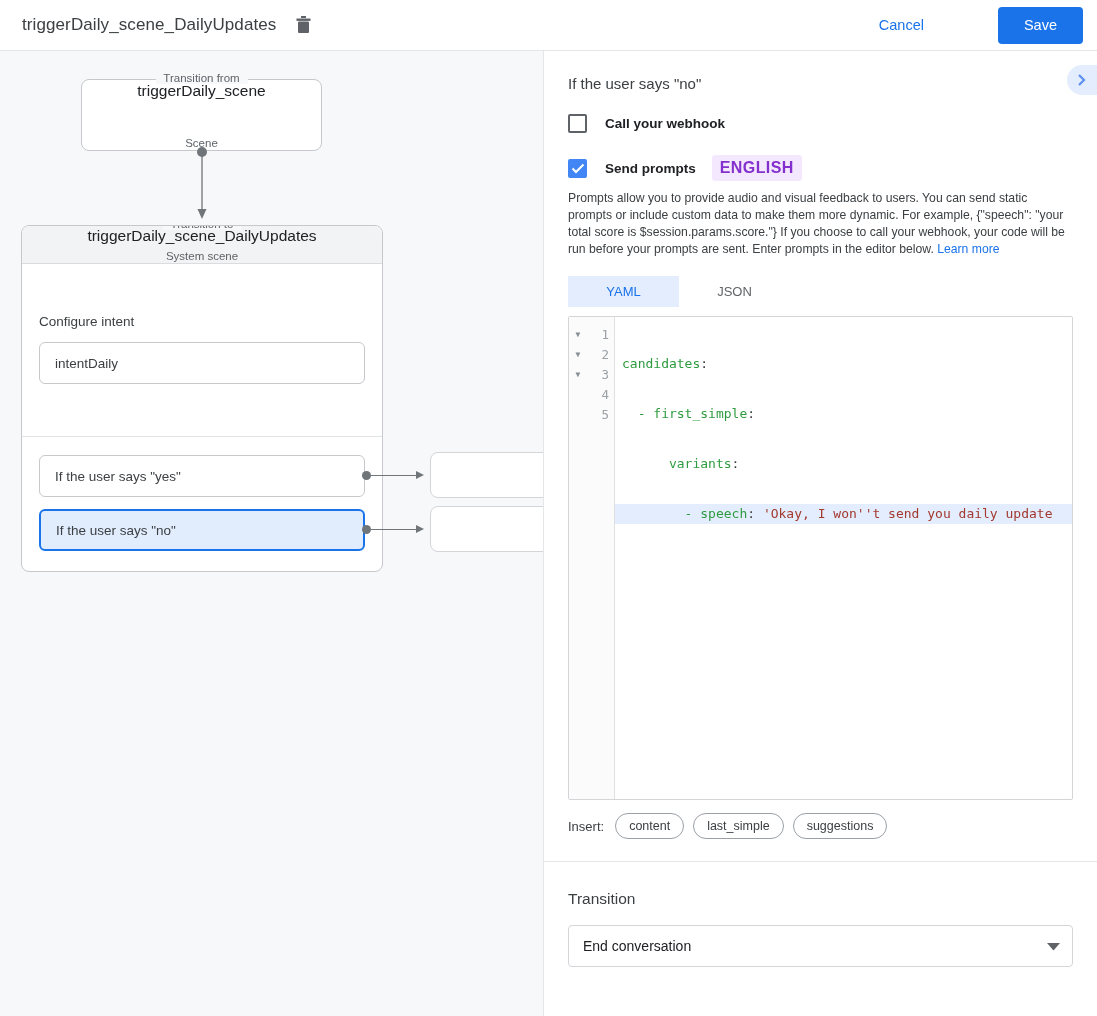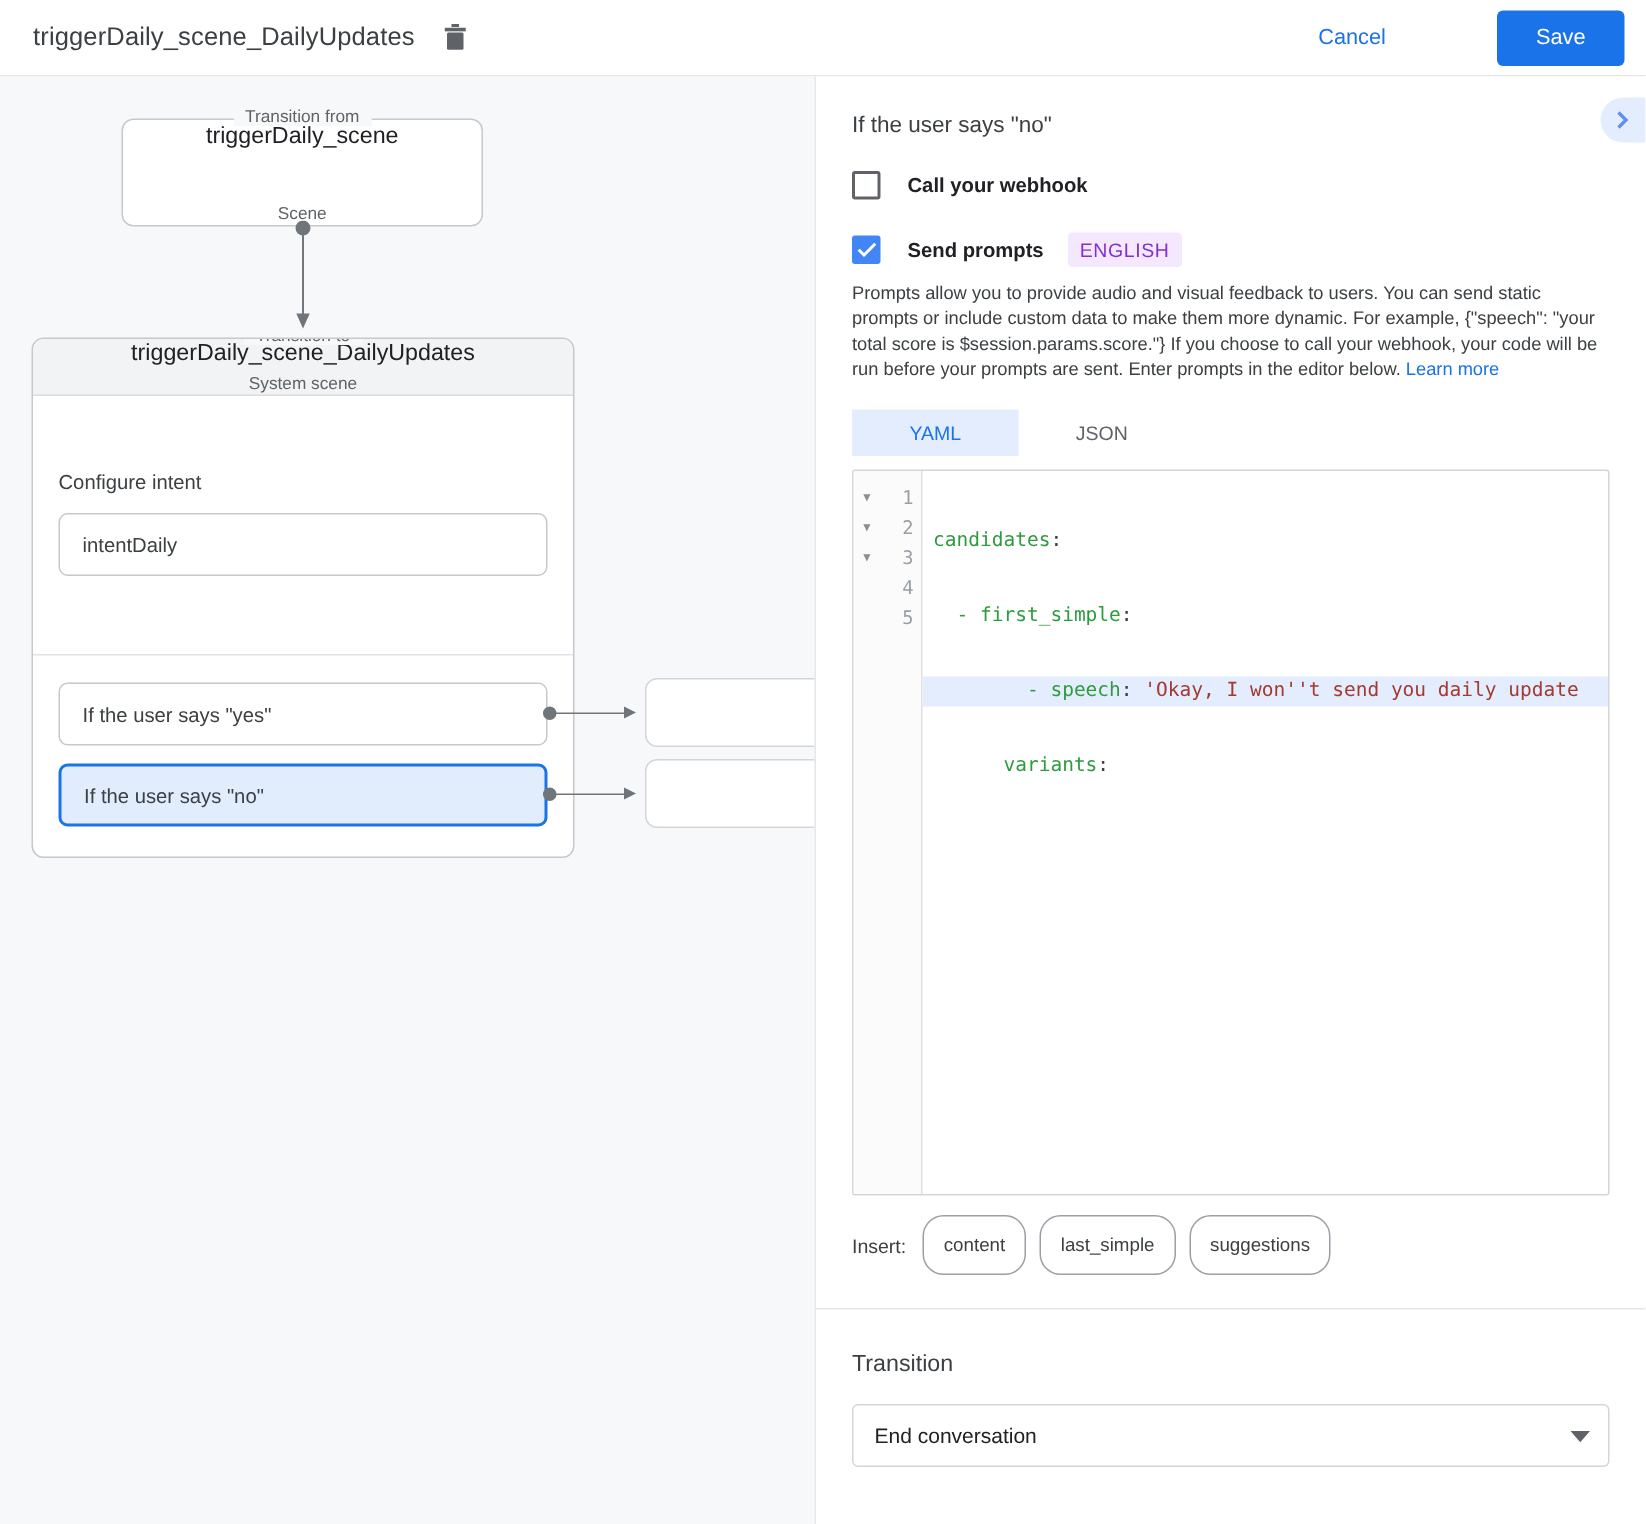--- a/index.html
+++ b/index.html
@@ -141,21 +141,21 @@
     width: 19px; height: 19px; border: 2px solid #5f6368; border-radius: 2px;
     background: #fff; cursor: pointer; flex: none;
   }
   .cbox.checked {
     background: #4285f4; border-color: #4285f4;
     display: flex; align-items: center; justify-content: center;
   }
   .check-label { margin-left: 18px; font-size: 13.5px; font-weight: bold; color: #202124; }
   .lang-badge {
     margin-left: 16px; background: #f3e8fd; color: #8430ce;
-    font-size: 13px; font-weight: normal; letter-spacing: .4px;
+    font-size: 16px; font-weight: bold; letter-spacing: .4px;
     padding: 4px 8px; border-radius: 3px;
   }
 
   .desc {
     margin-top: 9px; font-size: 12.2px; line-height: 17px; color: #3c4043;
     max-width: 510px;
   }
   .desc a { color: #1a73e8; text-decoration: none; }
 
   
@@ -187,21 +187,21 @@
   }
   .code-line { height: 20px; line-height: 20px; padding-left: 7px; }
   .code-line.hl { background: #e3edfd; }
   .k { color: #2e9b3f; }
   .p { color: #3c4043; }
   .s { color: #a3392f; }
 
   .insert-row { display: flex; align-items: center; margin-top: 13px; padding-bottom: 22px; }
   .insert-label { font-size: 13px; color: #3c4043; margin-right: 11px; }
   .chip {
-    border: 1px solid #9aa0a6; border-radius: 14px; height: 40px;
+    border: 1px solid #9aa0a6; border-radius: 14px; height: 26px;
     padding: 0 13px; display: flex; align-items: center;
     font-size: 12.5px; color: #3c4043; cursor: pointer; margin-right: 9px;
   }
 
   .hr { border-top: 1px solid #e4e6e9; }
 
   .transition-sec { padding: 28px 24px 0 24px; }
   .transition-title { font-size: 15.5px; color: #3c4043; }
   .transition-desc { margin-top: 10px; font-size: 12.2px; line-height: 17px; color: #3c4043; max-width: 500px; }
   .select {
@@ -327,22 +327,22 @@
             <span class="gnum">4</span>
           </div>
         <div class="gutter-row">
             <span class="fold"></span>
             <span class="gnum">5</span>
           </div>
       </div>
       <div class="code">
         <div class="code-line"><span class="k">candidates</span><span class="p">:</span></div>
         <div class="code-line"><span class="k">  - first_simple</span><span class="p">:</span></div>
+        <div class="code-line"><span class="k">      variants</span><span class="p">:</span></div>
         <div class="code-line hl"><span class="k">        - speech</span><span class="p">: </span><span class="s">'Okay, I won''t send you daily update</span></div>
-        <div class="code-line"><span class="k">      variants</span><span class="p">:</span></div>
         <div class="code-line"><span class="k"></span></div>
       </div>
     </div>
 
     <div class="insert-row">
       <div class="insert-label">Insert:</div>
       <div class="chip">content</div>
       <div class="chip">last_simple</div>
       <div class="chip">suggestions</div>
     </div>

